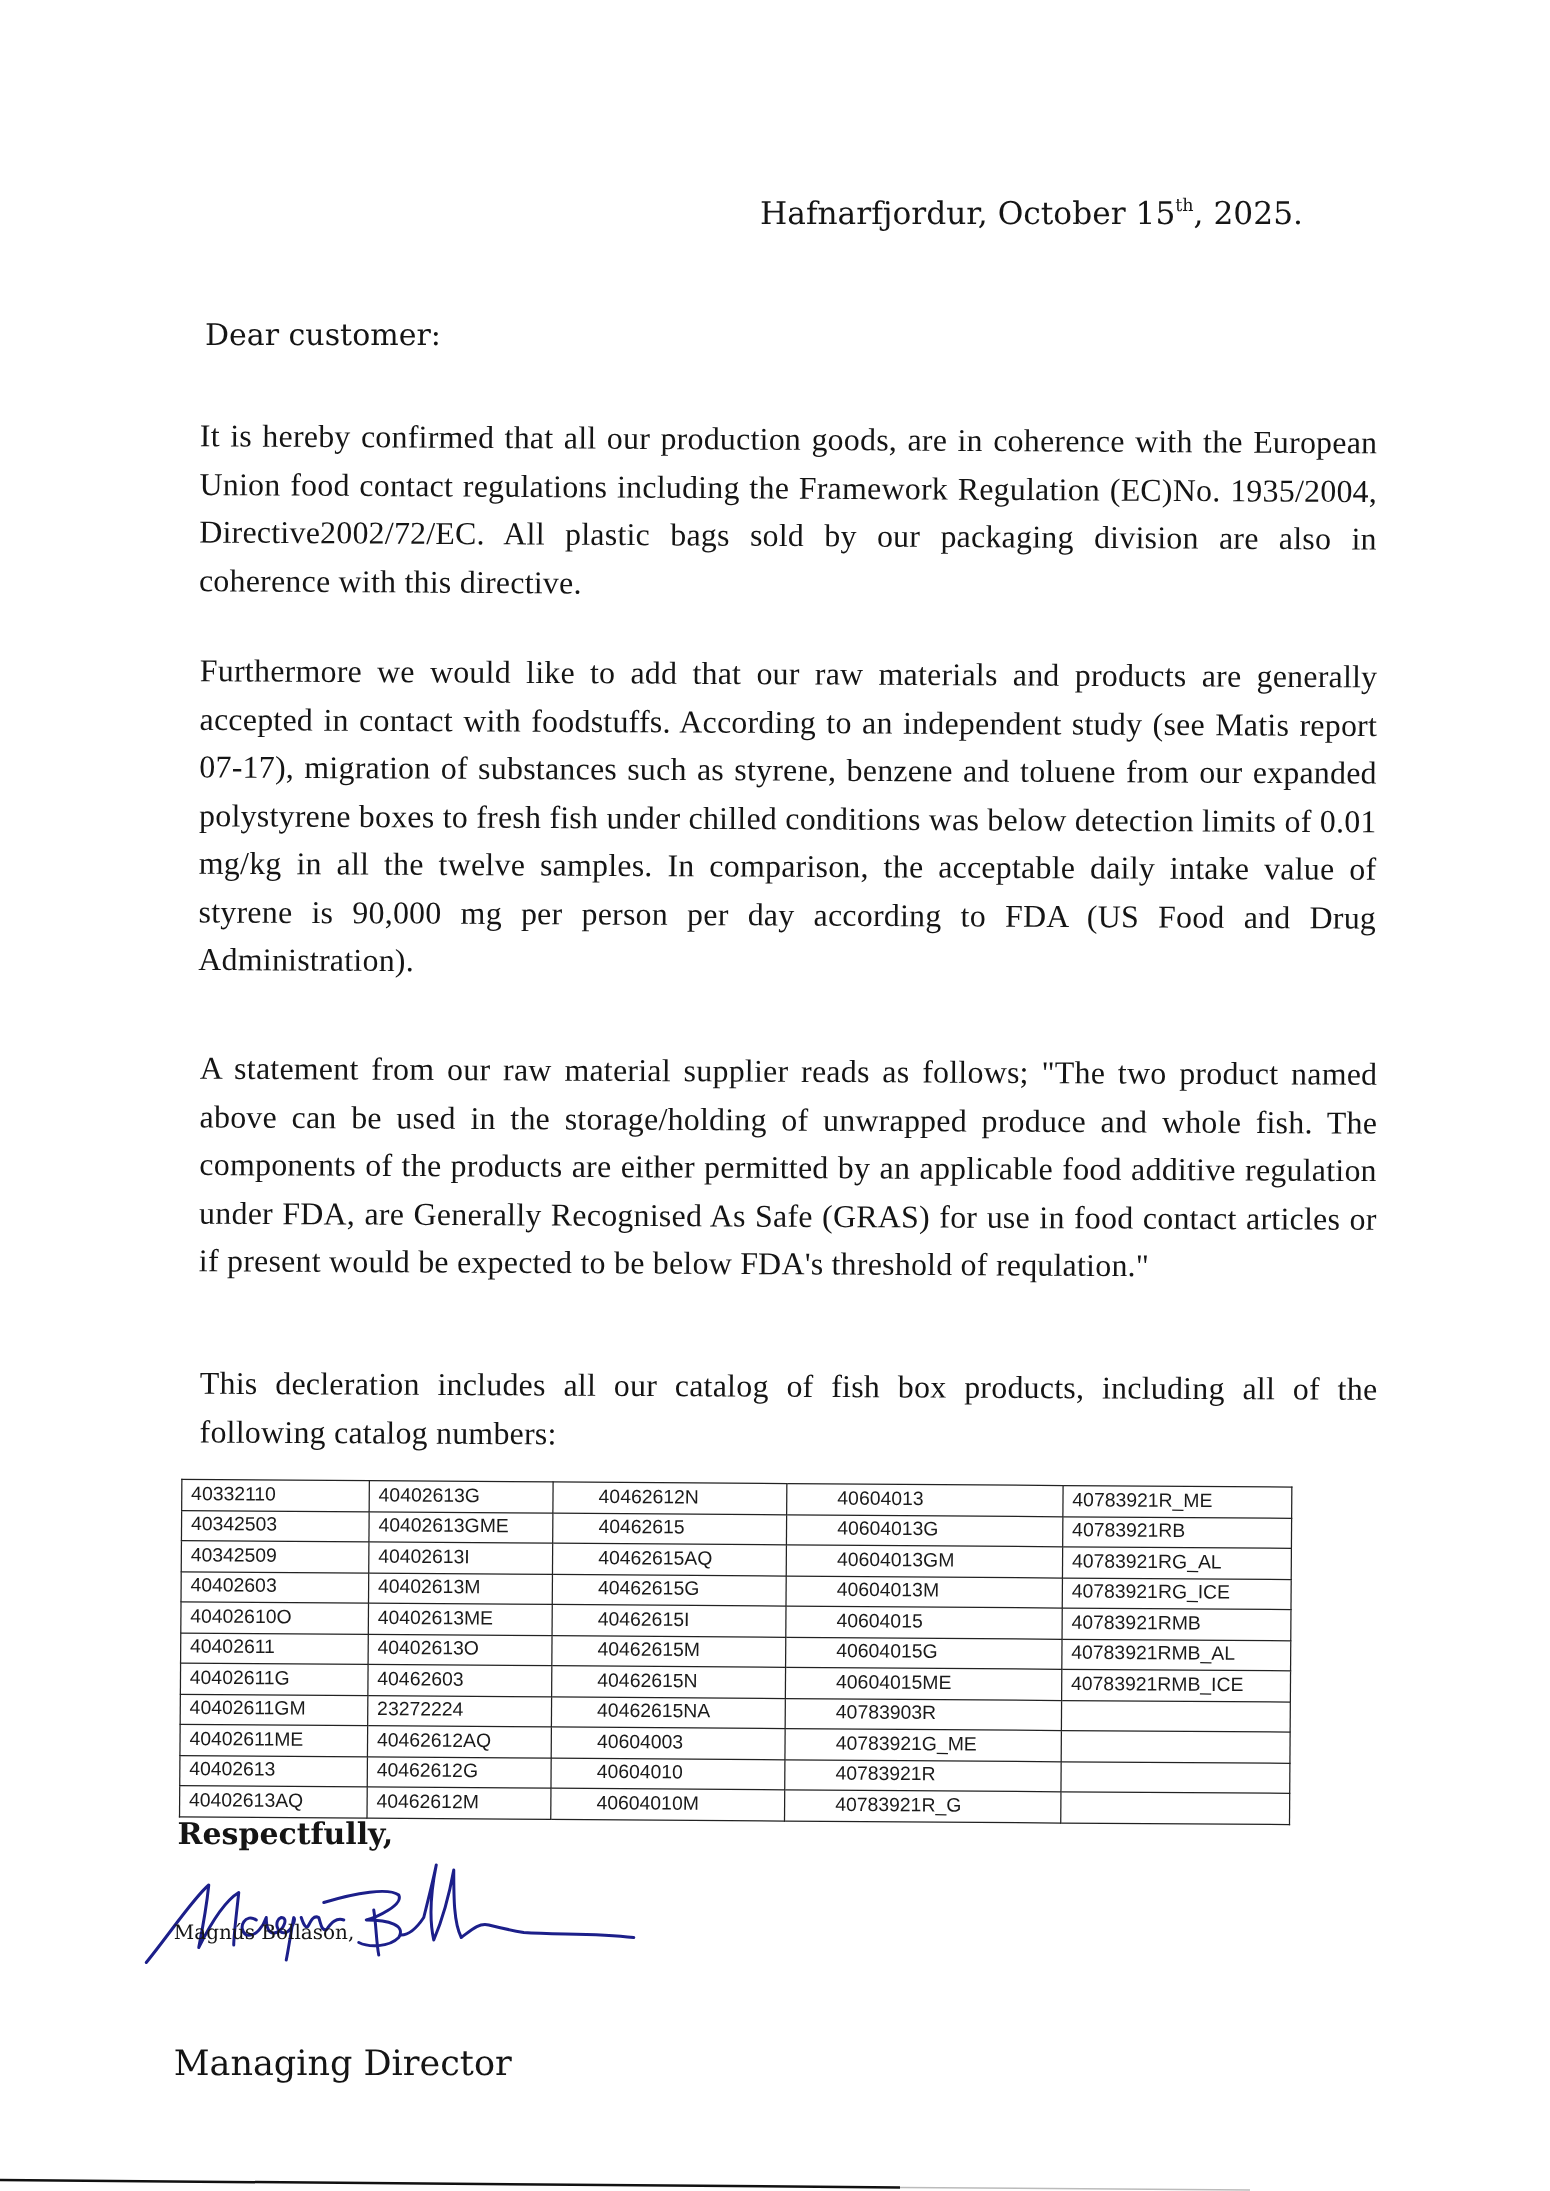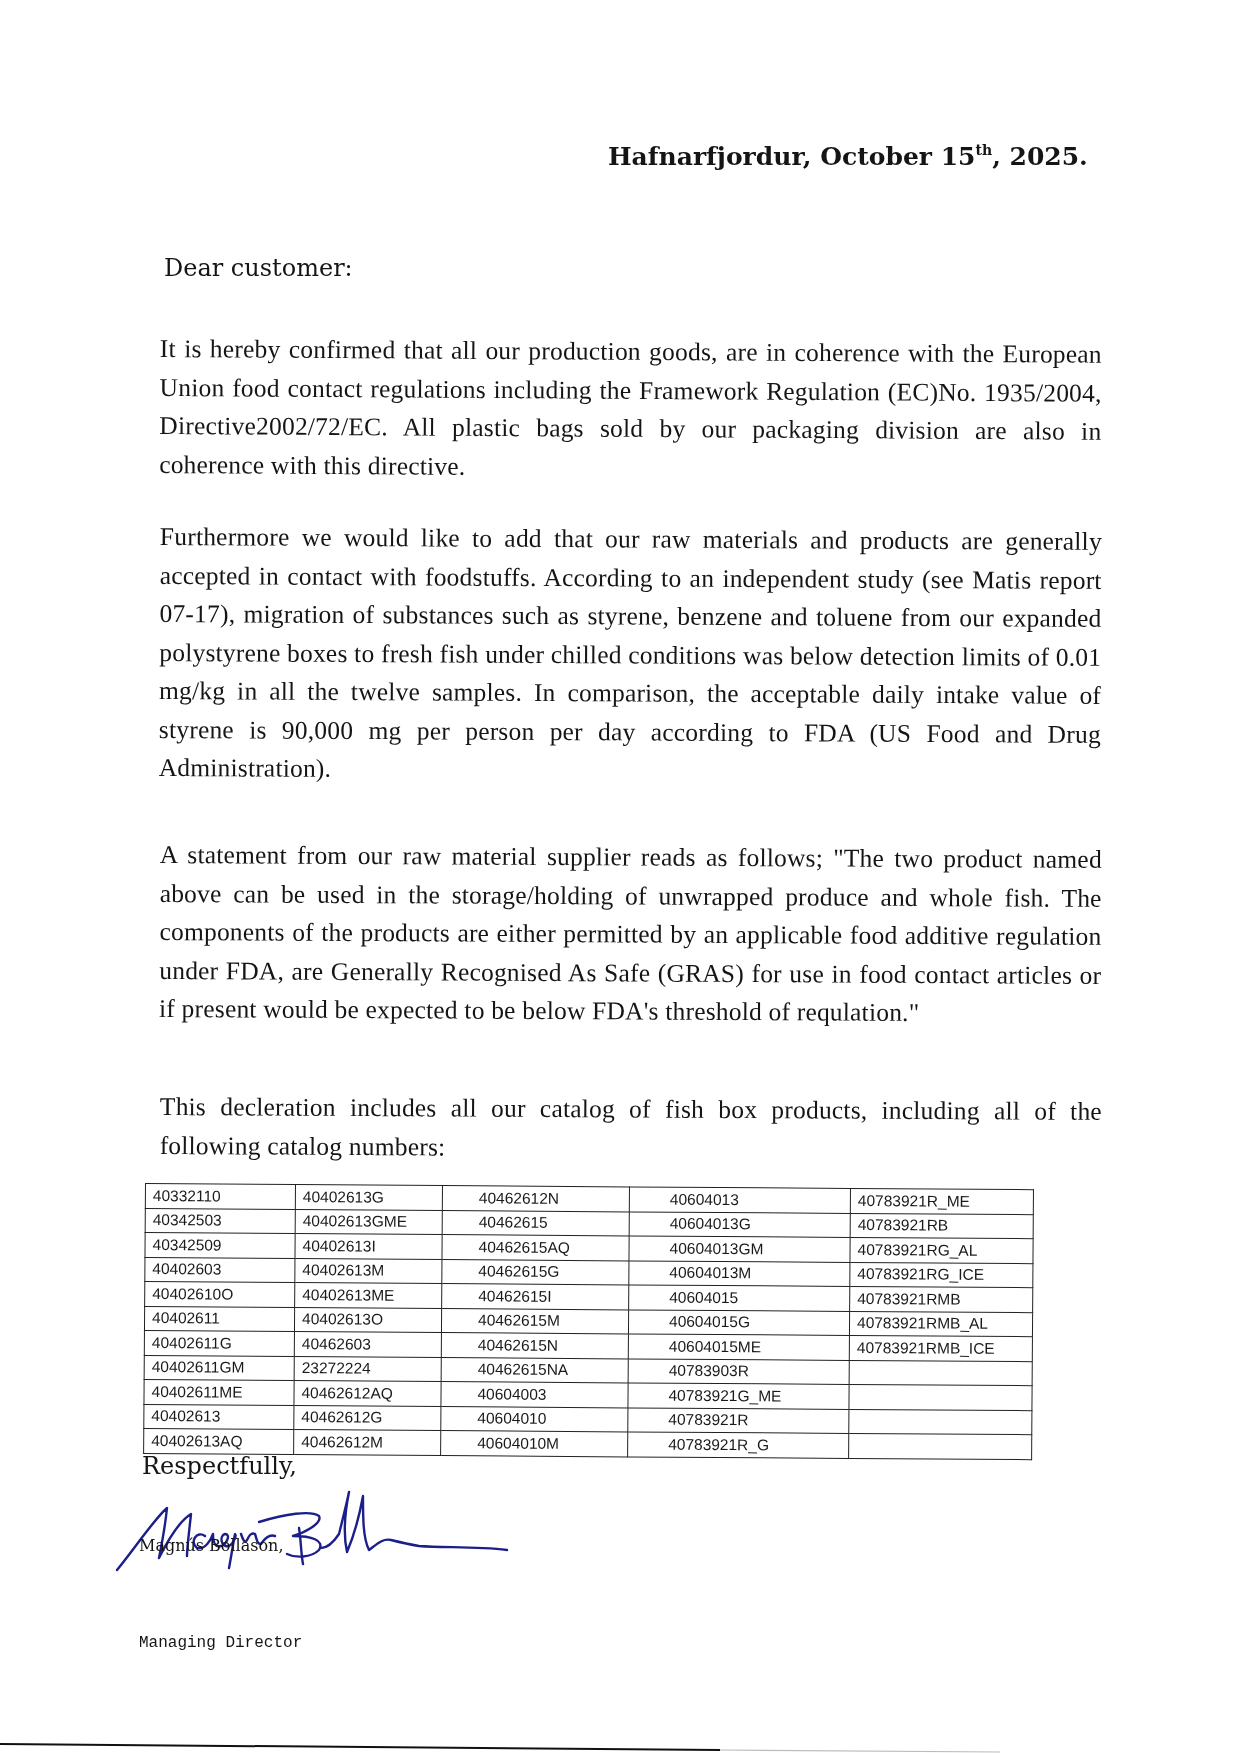--- a/index.html
+++ b/index.html
@@ -2,22 +2,22 @@
 <html><head>
 <meta charset="utf-8">
 <style>
   html, body { margin: 0; padding: 0; background: #ffffff; }
   body {
     width: 1240px; height: 1753px; position: relative; overflow: hidden;
     font-family: "DejaVu Serif", "Liberation Serif", serif;
     color: #151515;
   }
   .date {
-    position: absolute; top: 142px; left: 608px; width: 430px;
-    font-size: 25px; white-space: nowrap; font-weight: bold;
+    position: absolute; top: 156px; left: 608px; width: 430px;
+    font-size: 25px; white-space: nowrap;
   }
   .date sup { font-size: 14px; vertical-align: 10px; line-height: 0; }
   .salutation { position: absolute; top: 254px; left: 164px; font-size: 24px; text-align: right; }
   .para {
     position: absolute; left: 160px; width: 942px;
     font-family: "Liberation Serif", serif;
     font-size: 25.5px; line-height: 38.5px; text-align: justify;
     letter-spacing: 0.2px;
   }
   #p1 { top: 330px; transform: rotate(0.35deg); transform-origin: left top; }
@@ -38,24 +38,24 @@
     border: 1.5px solid #222;
     height: 23.5px; padding: 0 0 0 7px; vertical-align: middle;
     white-space: nowrap;
   }
   table.catalog td.c0 { width: 142px; }
   table.catalog td.c1 { width: 139px; }
   table.catalog td.c2 { width: 150px; padding-left: 36px; }
   table.catalog td.c3 { width: 180px; padding-left: 40px; }
   table.catalog td.c4 { width: 175px; margin-top: 47px; }
 
-  .closing { position: absolute; top: 1452px; left: 142px; font-size: 24px; }
+  .closing { position: absolute; top: 1452px; left: 142px; font-size: 24px; font-weight: bold; }
   .signature { position: absolute; top: 1478px; left: 115px; width: 450px; height: 100px; }
   .signer-name { position: absolute; top: 1536px; left: 139px; font-size: 16px; }
-  .signer-title { position: absolute; top: 1634px; left: 139px; font-size: 16px; font-family: Liberation Mono, monospace; }
+  .signer-title { position: absolute; top: 1634px; left: 139px; font-size: 28px; }
   .scan-edge { position: absolute; left: 0; top: 1742px; width: 1240px; height: 12px; }
 </style>
 </head>
 <body>
 
 <div class="date">
   <span>Hafnarfjordur, October 15</span><sup>th</sup><span>, 2025.</span>
 </div>
 
 <div class="salutation">Dear customer:</div>

